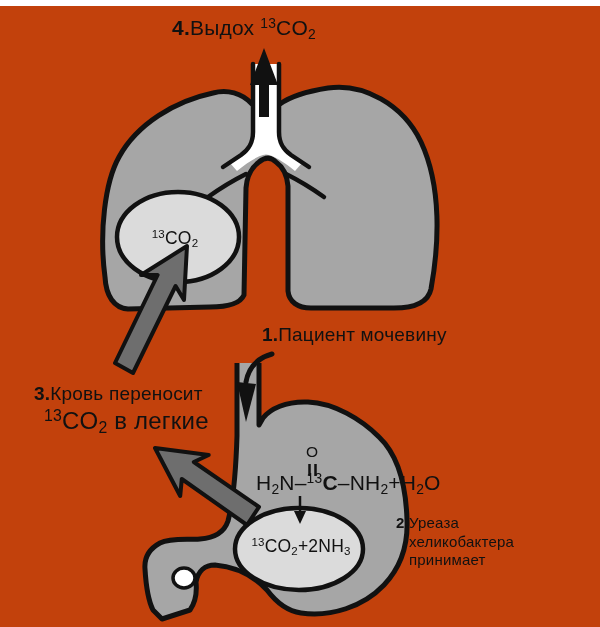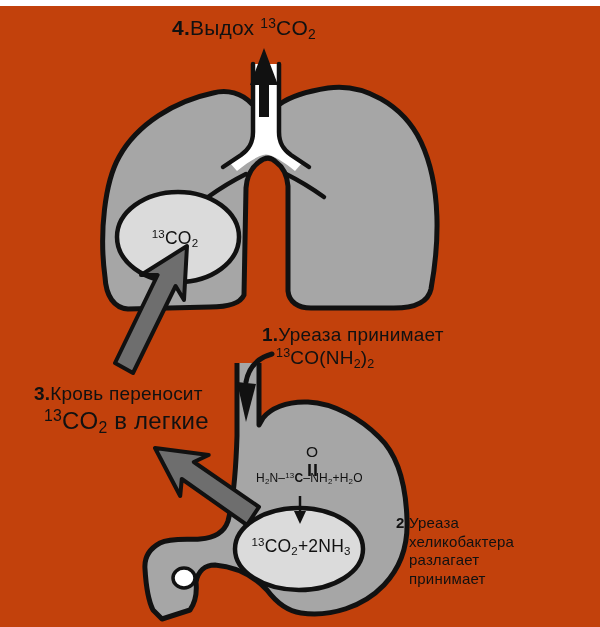--- a/index.html
+++ b/index.html
@@ -12,21 +12,21 @@
   .seg-sup{font-size:66%;position:relative;top:-0.52em;}
   .seg-sub{font-size:66%;position:relative;top:0.28em;}
   .title{left:172px;top:10px;font-size:21px;}
   .s1l1{left:262px;top:318px;font-size:19px;}
   .s1l2{left:276px;top:341px;font-size:19px;}
   .s3l1{left:34px;top:377px;font-size:19px;}
   .s3l2{left:44px;top:401px;font-size:24px;}
   .s2{left:396px;top:508px;font-size:15px;line-height:18.5px;}
   .s2 .ind{padding-left:13px;}
   .ureaO{left:306px;top:437px;font-size:15.5px;}
-  .ureaF{left:256px;top:465px;font-size:12px;}
+  .ureaF{left:256px;top:465px;font-size:21px;}
   .bubbleLung{left:175px;top:232px;font-size:17.5px;transform:translate(-50%,-50%);}
   .bubbleStomach{left:301px;top:540px;font-size:17.5px;transform:translate(-50%,-50%);}
   .organ{fill:var(--organ);stroke:var(--outline);stroke-width:5;stroke-linejoin:round;}
   .bubble{fill:var(--bubble);stroke:var(--outline);stroke-width:4.5;}
   .bigarrow{fill:var(--arrow);stroke:var(--outline);stroke-width:4;stroke-linejoin:round;}
   .wall{fill:none;stroke:var(--outline);stroke-width:4.5;stroke-linecap:round;}
   .thin{fill:none;stroke:var(--outline);stroke-width:2.5;}
 </style>
 </head>
 <body>
@@ -103,26 +103,24 @@
     <polygon fill="#111" points="294,505 306,505 300,518"></polygon>
 
     <polygon class="bigarrow" points="155,442 208.7,449 193.8,456 259,501 247,519 181.8,473 180.2,490"></polygon>
 
     <path fill="none" stroke="#111" stroke-width="5" stroke-linecap="round" d="M 272,348 Q 250,354 246,376"></path>
     <polygon fill="#111" points="237,376 256,378 246,416"></polygon>
   </svg>
 
   <div class="lbl title"><span class="seg-b">4.</span><span class="seg-n">Выдох </span><span class="seg-sup">13</span><span class="seg-n">CO</span><span class="seg-sub">2</span></div>
   <div class="lbl bubbleLung"><span class="seg-sup">13</span><span class="seg-n">CO</span><span class="seg-sub">2</span></div>
-  <div class="lbl s1l1"><span class="seg-b">1.</span><span class="seg-n">Уреаза принимает</span></div>
-  <div class="lbl s1l2"><span class="seg-sup">13</span><span class="seg-n">CO(NH</span><span class="seg-sub">2</span><span class="seg-n">)</span><span class="seg-sub">2</span></div>
+  <div class="lbl s1l1"><span class="seg-b">1.</span><span class="seg-n">Пациент мочевину</span></div>
   <div class="lbl s3l1"><span class="seg-b">3.</span><span class="seg-n">Кровь переносит</span></div>
   <div class="lbl s3l2"><span class="seg-sup">13</span><span class="seg-n">CO</span><span class="seg-sub">2</span><span class="seg-n"> в легкие</span></div>
   <div class="lbl ureaO"><span class="seg-n">O</span></div>
   <div class="lbl ureaF"><span class="seg-n">H</span><span class="seg-sub">2</span><span class="seg-n">N–</span><span class="seg-sup">13</span><span class="seg-b">C</span><span class="seg-n">–NH</span><span class="seg-sub">2</span><span class="seg-n">+H</span><span class="seg-sub">2</span><span class="seg-n">O</span></div>
   <div class="lbl bubbleStomach"><span class="seg-sup">13</span><span class="seg-n">CO</span><span class="seg-sub">2</span><span class="seg-n">+2NH</span><span class="seg-sub">3</span></div>
   <div class="lbl s2">
     <div><span class="seg-b">2.</span><span class="seg-n">Уреаза</span></div>
     <div class="ind"><span class="seg-n">хеликобактера</span></div>
-    <div class="ind"><span class="seg-n">разлагает</span></div>
     <div class="ind"><span class="seg-n">принимает</span></div>
   </div>
 </div>
 
 </body></html>

